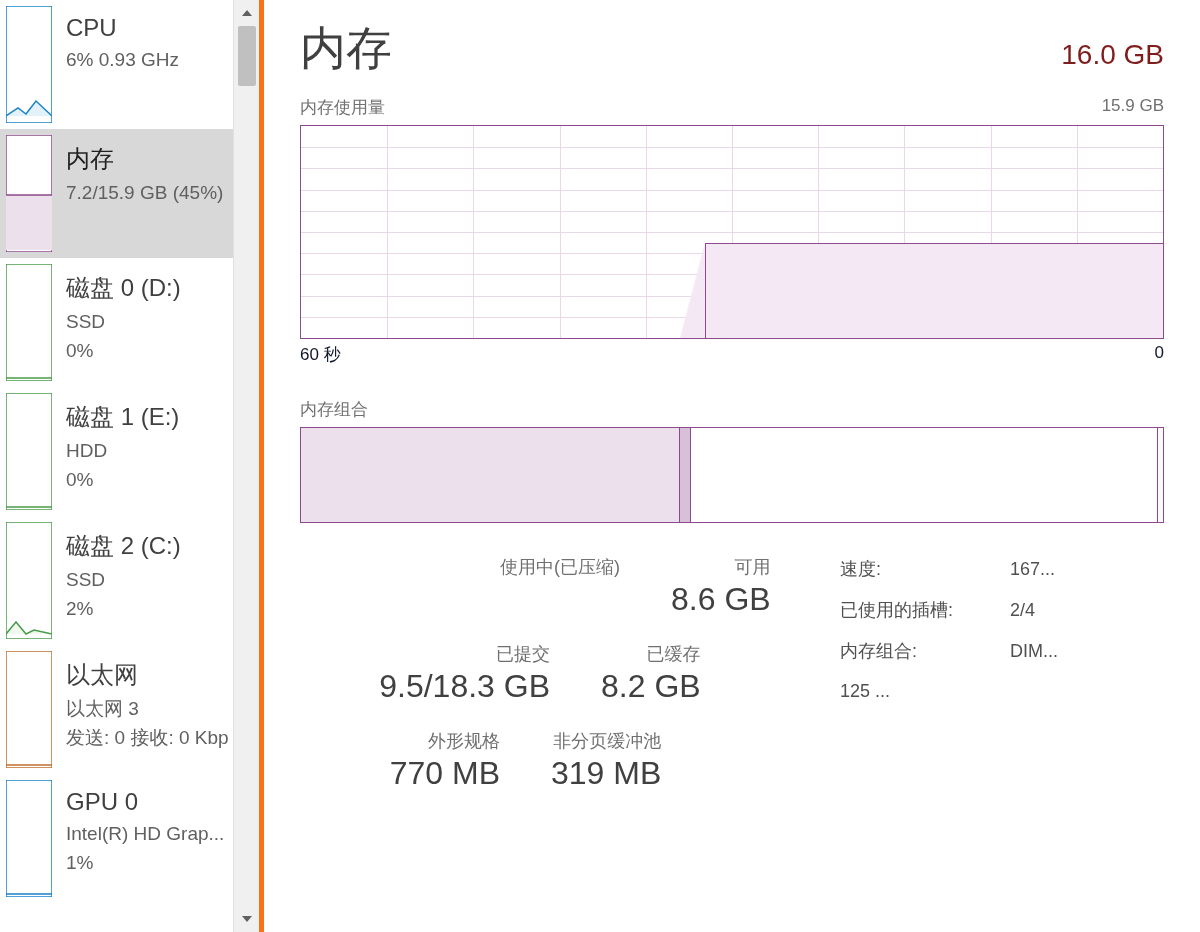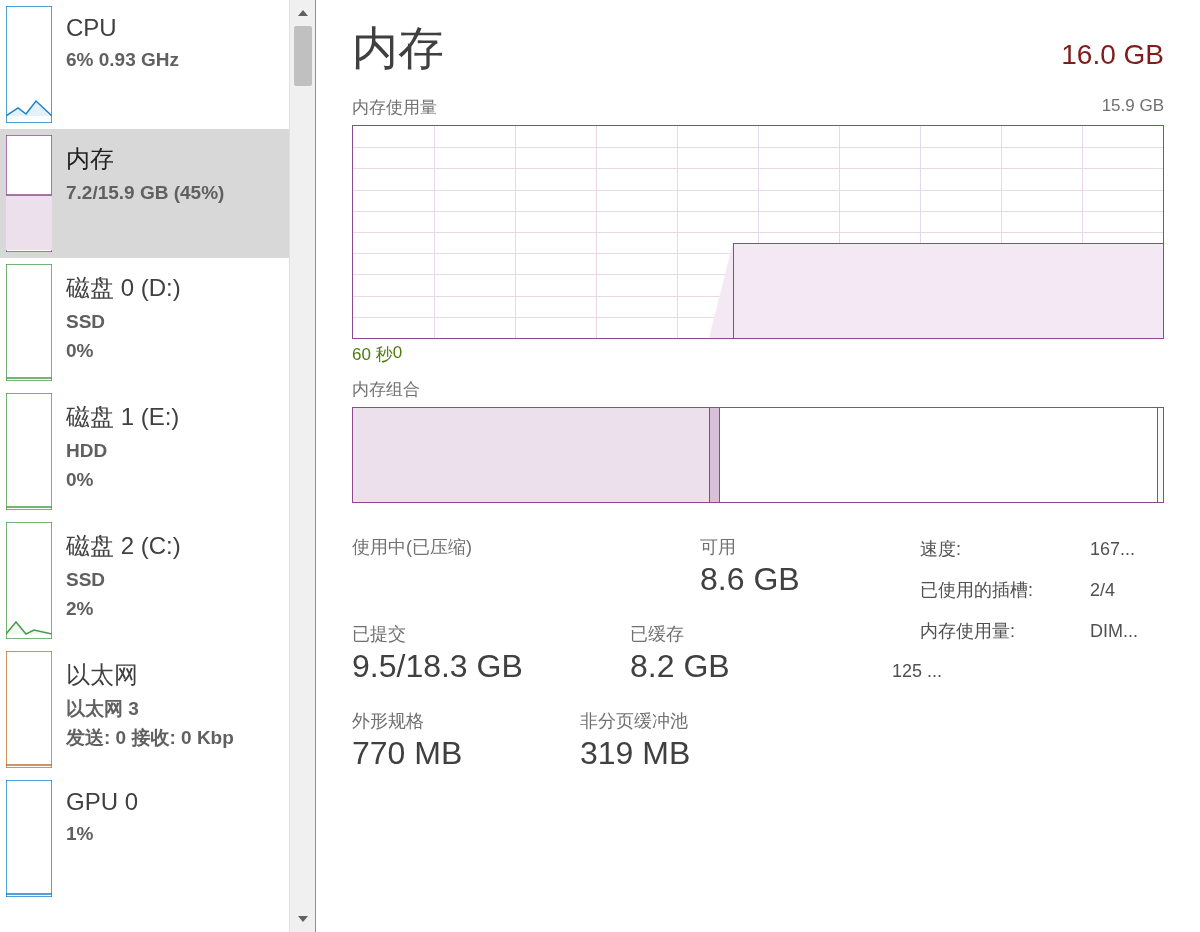--- a/index.html
+++ b/index.html
@@ -7,23 +7,23 @@
   font-family: "Microsoft YaHei", "Segoe UI", sans-serif;
   font-size: 14px;
   color: #404040;
   background: #fff;
   width: 1200px;
   height: 932px;
   overflow: hidden;
   display: flex;
 }
 .sidebar {
-  width: 316px;
+  width: 264px;
   height: 100%;
-  border-right: 1px solid #f97316;
+  border-right: 5px solid #f97316;
   position: relative;
   overflow: hidden;
 }
 .sidebar-list { width: 290px; height: 100%; overflow: hidden; }
 .scrollbar {
   position: absolute;
   right: 0; top: 0;
   width: 26px; height: 100%;
   background: #f0f0f0;
   border-left: 1px solid #e0e0e0;
@@ -58,21 +58,21 @@
   padding: 6px 0 6px 6px;
   flex-shrink: 0;
 }
 .mini-chart svg { width: 46px; height: 100%; display: block; }
 .item-text {
   flex: 1;
   padding: 14px 8px 0 14px;
   overflow: hidden;
 }
 .item-title { font-size: 24px; color: #404040; margin-bottom: 4px; white-space: nowrap; text-overflow: ellipsis; overflow: hidden; }
-.item-sub { font-size: 19px; color: #606060; line-height: 1.5; white-space: nowrap; text-overflow: ellipsis; overflow: hidden; font-weight: bold; }
+.item-sub { font-size: 19px; color: #606060; line-height: 1.5; white-space: nowrap; text-overflow: ellipsis; overflow: hidden; }
 .sidebar-item.selected .item-title { color: #202020; }
 
 .main {
   flex: 1;
   padding: 18px 36px 0 36px;
   overflow: hidden;
 }
 .hdr { display: flex; justify-content: space-between; align-items: baseline; margin-bottom: 16px; }
 .hdr-title { font-size: 46px; font-weight: 400; color: #404040; }
 .hdr-total { font-size: 28px; color: #7f1d1d; }
@@ -87,43 +87,43 @@
 }
 .usage-chart .grid-v, .usage-chart .grid-h { position: absolute; background: #e8d8e8; }
 .usage-chart .grid-v { width: 1px; top: 0; bottom: 0; }
 .usage-chart .grid-h { height: 1px; left: 0; right: 0; }
 .usage-fill {
   position: absolute;
   bottom: 0;
   background: #f3e8f3;
   border-top: 1px solid #8b4a8b;
 }
-.axis-row { display: flex; font-size: 17px; color: #4d7c0f; margin-bottom: 12px; }
+.axis-row { display: flex; justify-content: space-between; font-size: 17px; color: #0f172a; margin-bottom: 32px; }
 
 .compo-chart {
   border: 1px solid #8b4a8b;
   height: 96px;
   display: flex;
   margin-bottom: 32px;
 }
 .compo-seg { height: 100%; border-right: 1px solid #8b4a8b; }
 .compo-seg:last-child { border-right: none; }
 .compo-seg.used { background: #ebe0eb; }
 .compo-seg.thin { background: #d8c0d8; }
 .compo-seg.free { background: #fff; }
 .compo-seg.res { background: #fafafa; }
 
 .stats { display: flex; gap: 60px; }
 .stats-left { flex: 0 0 480px; }
 .stats-right { flex: 1; }
-.stat-row { display: flex; gap: 28px; margin-bottom: 24px; }
+.stat-row { display: flex; gap: 51px; margin-bottom: 24px; text-align: right; }
 .stat-block .label { font-size: 18px; color: #707070; margin-bottom: 2px; }
 .stat-block .value { font-size: 32px; color: #404040; white-space: nowrap; }
 .kv-row { display: flex; font-size: 18px; color: #505050; margin-bottom: 12px; line-height: 1.6; }
-.kv-row .k { flex: 0 0 170px; white-space: nowrap; margin-left: 28px; }
+.kv-row .k { flex: 0 0 170px; white-space: nowrap; }
 .kv-row .v { flex: 1; white-space: nowrap; text-overflow: ellipsis; overflow: hidden; }
 </style>
 </head>
 <body>
 
 <div class="sidebar">
   <div class="sidebar-list" id="sidebar-list">
       <div class="sidebar-item">
         <div class="mini-chart">
           <svg viewBox="0 0 46 117">
@@ -203,20 +203,21 @@
       </div>
       <div class="sidebar-item">
         <div class="mini-chart">
           <svg viewBox="0 0 46 117">
             <rect x="0" y="0" width="46" height="117" fill="#fff" stroke="#1982c8" stroke-width="1.5"></rect>
             <path d="M0 114 L46 114" stroke="#1982c8" stroke-width="1.5"></path>
           </svg>
         </div>
         <div class="item-text">
           <div class="item-title">GPU 0</div>
+          <div class="item-sub">Intel(R) HD Grap...</div>
           <div class="item-sub">1%</div>
         </div>
       </div>
     </div>
   <div class="scrollbar">
     <div class="scroll-btn">
       <svg width="10" height="6">
           <path d="M0 6 L5 0 L10 6 Z" fill="#606060"></path>
         </svg>
     </div>
@@ -313,21 +314,21 @@
     <div class="stats-right">
       <div class="kv-row">
           <div class="k">速度:</div>
           <div class="v">167...</div>
         </div>
       <div class="kv-row">
           <div class="k">已使用的插槽:</div>
           <div class="v">2/4</div>
         </div>
       <div class="kv-row">
-          <div class="k">内存使用量:</div>
+          <div class="k">内存组合:</div>
           <div class="v">DIM...</div>
         </div>
       <div class="kv-row">
           <div class="v">125 ...</div>
         </div>
     </div>
   </div>
 </div>
 
 </body></html>

